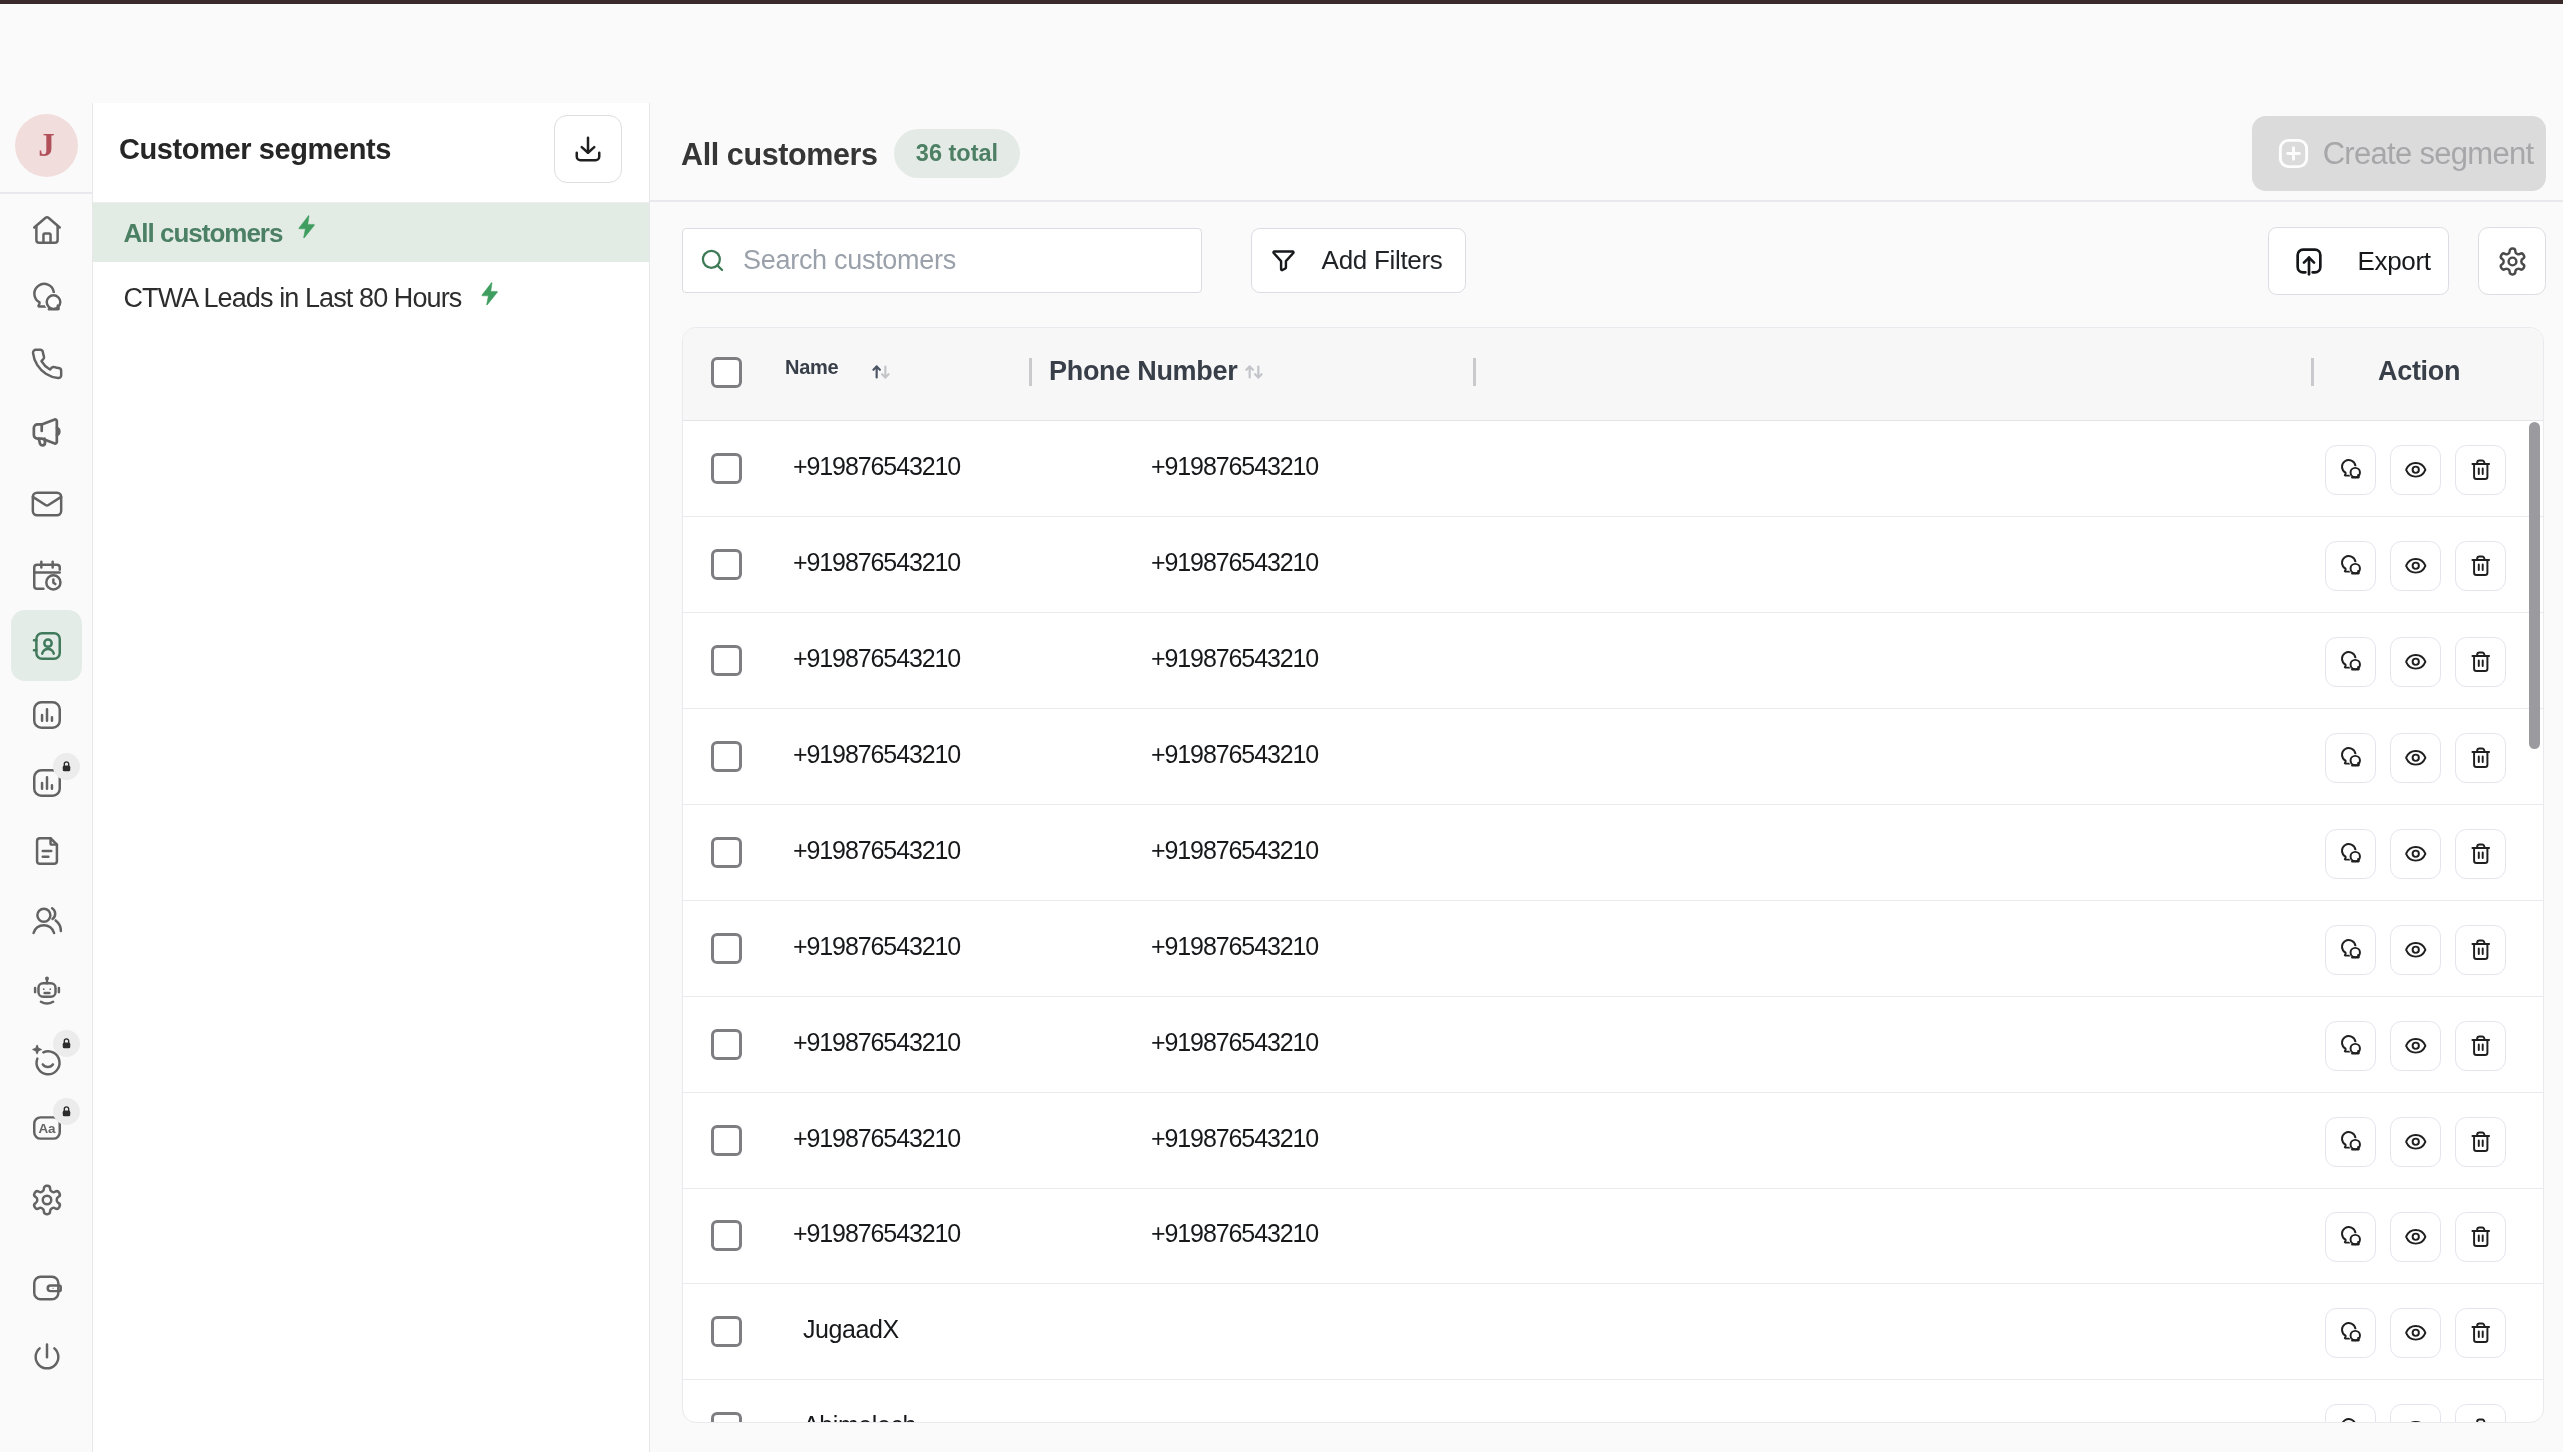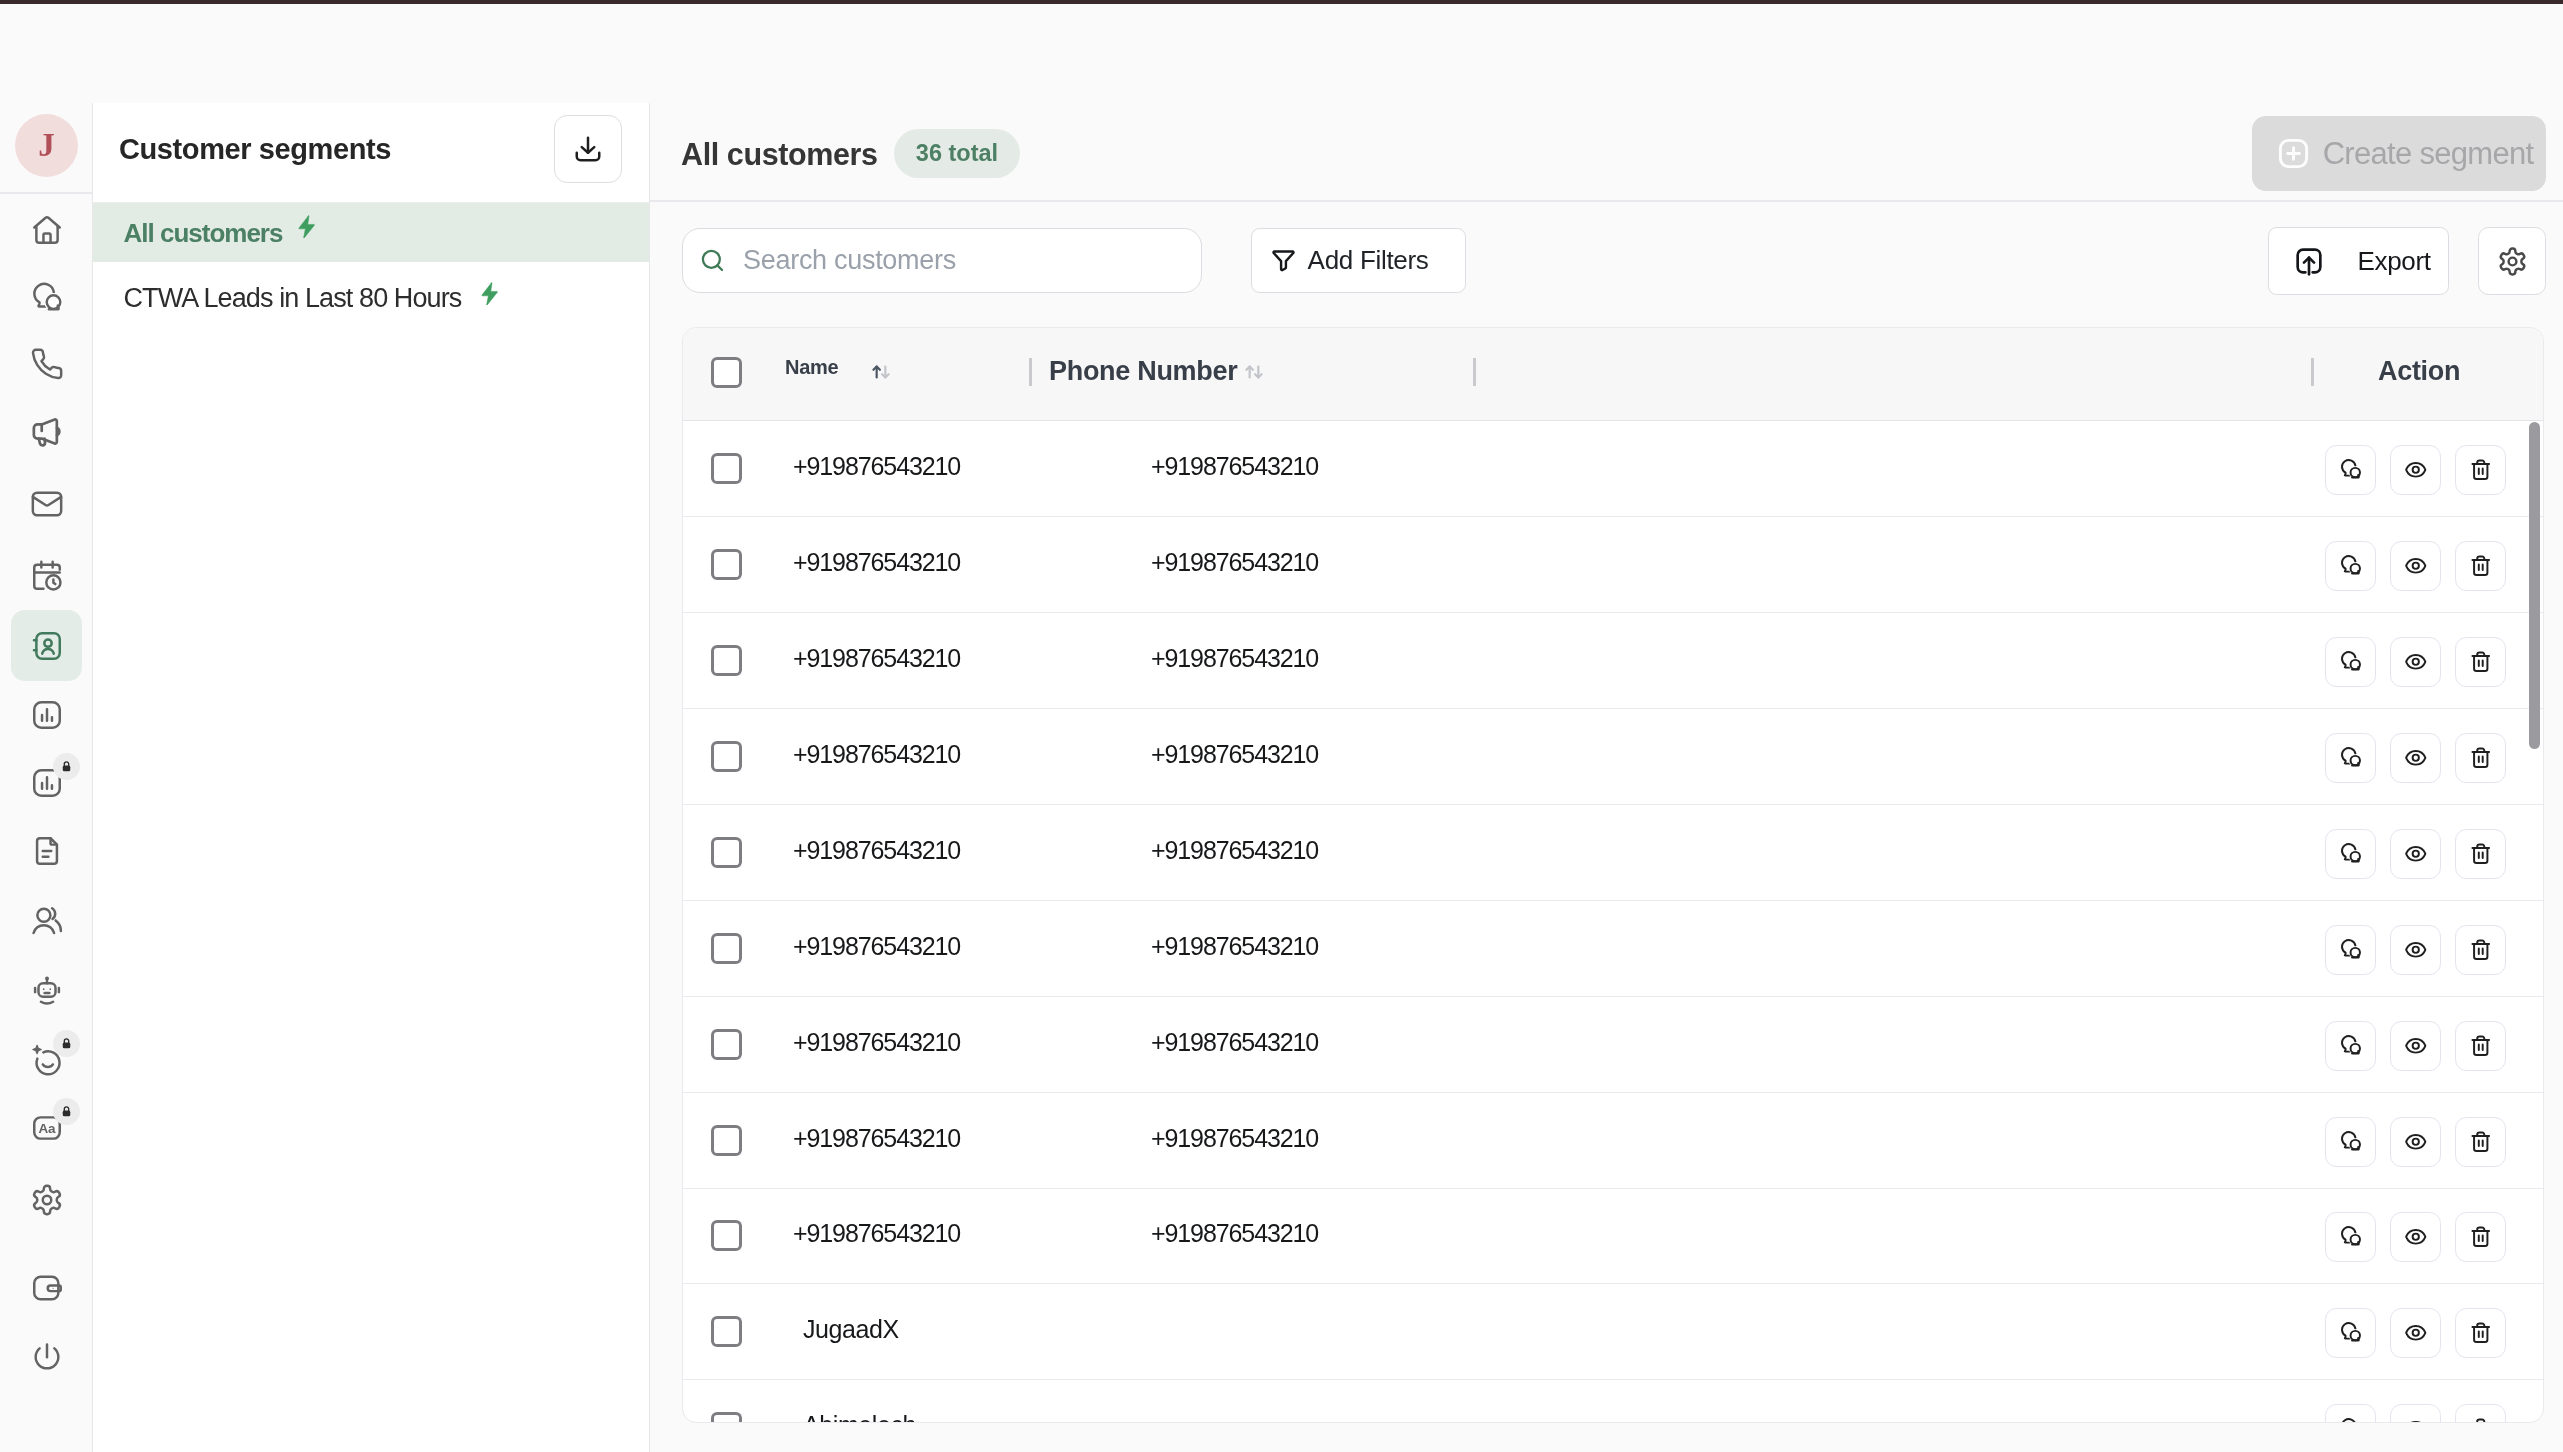--- a/index.html
+++ b/index.html
@@ -151,36 +151,36 @@
       <span style="margin-left:23.5px;display:flex">
         <svg width="35" height="35" viewBox="0 0 24 24" fill="none" stroke="#fdfdfd" stroke-width="2" stroke-linecap="round" stroke-linejoin="round">
           <rect x="3" y="3" width="18" height="18" rx="5.5"></rect>
           <path d="M12 8v8M8 12h8"></path>
         </svg>
       </span>
       <span style="margin-left:12.2px;font-size:31px;color:#a7a7aa;letter-spacing:-0.7px">Create segment</span>
     </div>
 <div style="position:absolute;left:650px;right:0;top:200px;height:1.7px;background:#e9e9ed"></div>
 
-<div style="position:absolute;left:682px;top:228px;width:520px;height:65px;background:#fff;border:1.7px solid #dcdce2;border-radius:18px;box-sizing:border-box;display:flex;align-items:center">
+<div style="position:absolute;left:682px;top:228px;width:520px;height:65px;background:#fff;border:1.7px solid #dcdce2;border-radius:4px;box-sizing:border-box;display:flex;align-items:center">
       <span style="margin-left:15.7px;display:flex">
         <svg width="27" height="27" viewBox="0 0 24 24" fill="none" stroke="#3e7a55" stroke-width="2" stroke-linecap="round" stroke-linejoin="round">
           <circle cx="11" cy="11" r="7.5"></circle>
           <path d="m20.5 20.5-4.2-4.2"></path>
         </svg>
       </span>
       <span style="margin-left:17.4px;font-size:27px;color:#9aa1ab;letter-spacing:-0.3px">Search customers</span>
     </div>
 <div style="position:absolute;left:1251px;top:228px;width:215px;height:65px;background:#fff;border:1.7px solid #dcdce2;border-radius:8.7px;box-sizing:border-box;display:flex;align-items:center">
       <span style="margin-left:16.6px;display:flex">
         <svg width="29" height="29" viewBox="0 0 24 24" fill="none" stroke="#17181b" stroke-width="2" stroke-linecap="round" stroke-linejoin="round">
           <path d="M4.5 4.5h15a.8.8 0 0 1 .6 1.3L14 12.5v5.2a1 1 0 0 1-.5.9l-2.3 1.3a.8.8 0 0 1-1.2-.7v-6.7L3.9 5.8a.8.8 0 0 1 .6-1.3z"></path>
         </svg>
       </span>
-      <span style="margin-left:10px;font-size:26px;font-weight:500;color:#202327;letter-spacing:-0.3px">Add Filters</span>
+      <span style="margin-left:24px;font-size:26px;font-weight:500;color:#202327;letter-spacing:-0.3px">Add Filters</span>
     </div>
 <div style="position:absolute;left:2268px;top:227px;width:181px;height:68px;background:#fff;border:1.7px solid #dcdce2;border-radius:8.7px;box-sizing:border-box;display:flex;align-items:center">
       <span style="margin-left:24.4px;display:flex">
         <svg width="32" height="32" viewBox="0 0 24 24" fill="none" stroke="#151619" stroke-width="2" stroke-linecap="round" stroke-linejoin="round">
           <path d="M9.3 20.5H7.5a4 4 0 0 1-4-4v-9a4 4 0 0 1 4-4h9a4 4 0 0 1 4 4v9a4 4 0 0 1-4 4h-1.8"></path>
           <path d="M12 22V9.5"></path>
           <path d="m8.2 13.2 3.8-3.7 3.8 3.7"></path>
         </svg>
       </span>
       <span style="margin-left:32px;font-size:26px;font-weight:500;color:#17181b;letter-spacing:-0.3px">Export</span>

